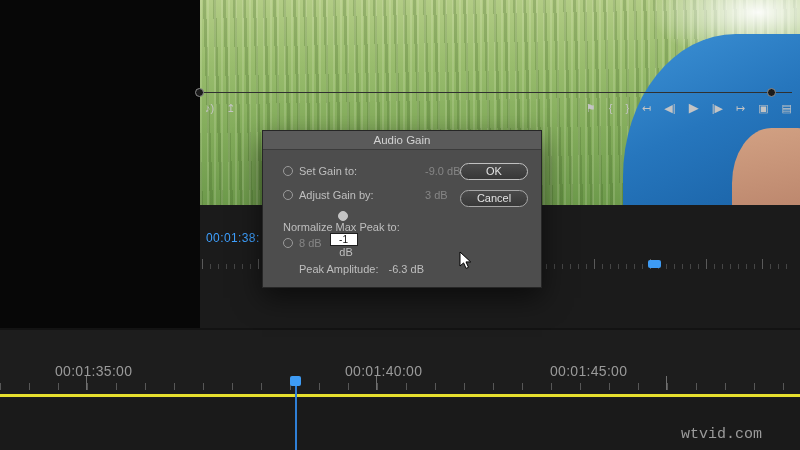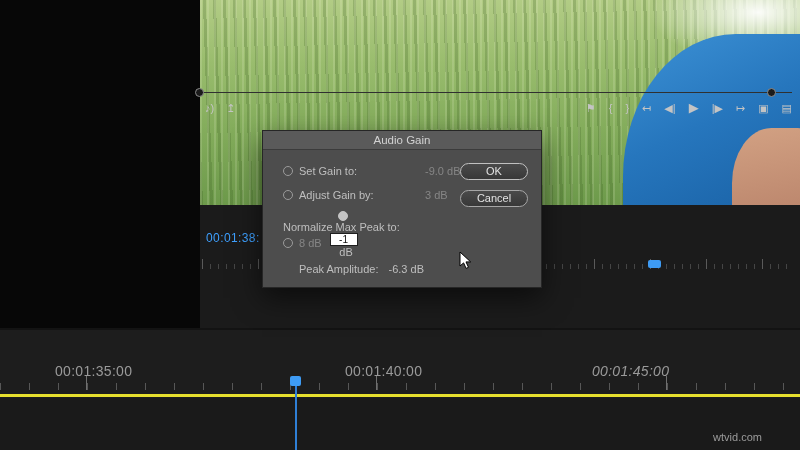--- a/index.html
+++ b/index.html
@@ -41,31 +41,31 @@
   .transport-row { position:absolute; left:0; right:0; top:98px; height:22px; color:#c8c8c8; }
   .icon-group { position:absolute; display:flex; align-items:center; }
   .icon-group.left { left:5px; gap:12px; }
   .icon-group.right { right:8px; gap:13px; }
   .t-icon { font-size:11px; line-height:20px; color:#c4c4c4; cursor:default; white-space:nowrap; }
   .t-icon.play { font-size:13px; }
 
   
   .timeline-panel { position:absolute; left:0; top:330px; width:800px; height:120px; background:#1d1d1d; }
   .tl-label { position:absolute; top:33px; color:#9a9a9a; font-size:14px; letter-spacing:.3px; }
-  .tl-label.l0 { left:55px; } .tl-label.l1 { left:345px; } .tl-label.l2 { left:592px;font-style:italic; }
+  .tl-label.l0 { left:55px; } .tl-label.l1 { left:345px; } .tl-label.l2 { left:550px; }
   .tl-ruler { position:absolute; left:0; right:0; top:46px; height:14px;
       background:
         repeating-linear-gradient(90deg,#707070 0 1px, transparent 1px 290px) 86px 0 / 100% 14px no-repeat,
         repeating-linear-gradient(90deg,#575757 0 1px, transparent 1px 29px) 0 bottom / 100% 7px no-repeat; }
   .track-area { position:absolute; left:0; right:0; top:68px; bottom:0; background:#1a1a1a; }
   .work-bar { position:absolute; left:0; right:0; top:64px; height:3px; background:#e6df2e; }
   .tl-playhead-line { position:absolute; left:295px; top:46px; bottom:0; width:2px; background:#2f7fd6; }
   .tl-playhead-head { position:absolute; left:290px; top:46px; width:11px; height:10px;
       background:#3e9bf4; border-radius:2px; }
-  .watermark { position:absolute; right:38px; bottom:7px; color:#9b9b9b; font-size:11px; }
+  .watermark { position:absolute; right:38px; bottom:7px; color:#9b9b9b; font-size:15px;font-family:Liberation Mono, monospace; }
 
   
   .dialog { position:absolute; left:262px; top:130px; width:280px; height:158px;
       background:#4d4d4d; border:1px solid #262626; box-shadow:0 10px 26px rgba(0,0,0,.55); z-index:40; }
   .dialog-titlebar { position:absolute; left:0; right:0; top:0; height:19px; background:#5a5a5a;
       border-bottom:1px solid #3b3b3b; text-align:center; color:#d2d2d2; font-size:11.5px; line-height:19px; }
   .opt-row { position:absolute; left:20px; height:15px; display:flex; align-items:center; font-size:11px; }
   .opt-row.r0 { top:32px; } .opt-row.r1 { top:56px; } .opt-row.r2 { top:80px;flex-direction:column; } .opt-row.r3 { top:104px; }
   .peak-row { position:absolute; left:36px; top:130px; height:15px; display:flex; align-items:center; font-size:11px; }
   .radio { width:10px; height:10px; border:1px solid #9b9b9b; border-radius:50%; margin-right:6px; flex:none; }

